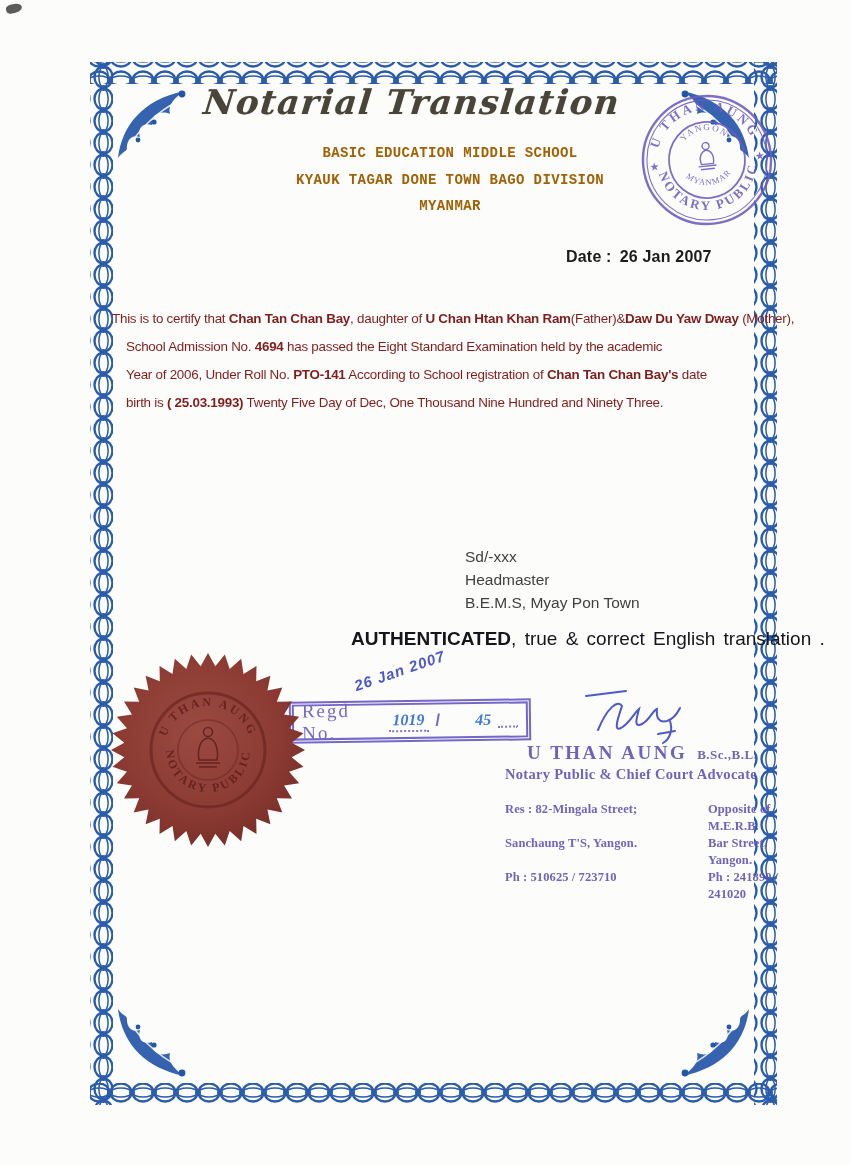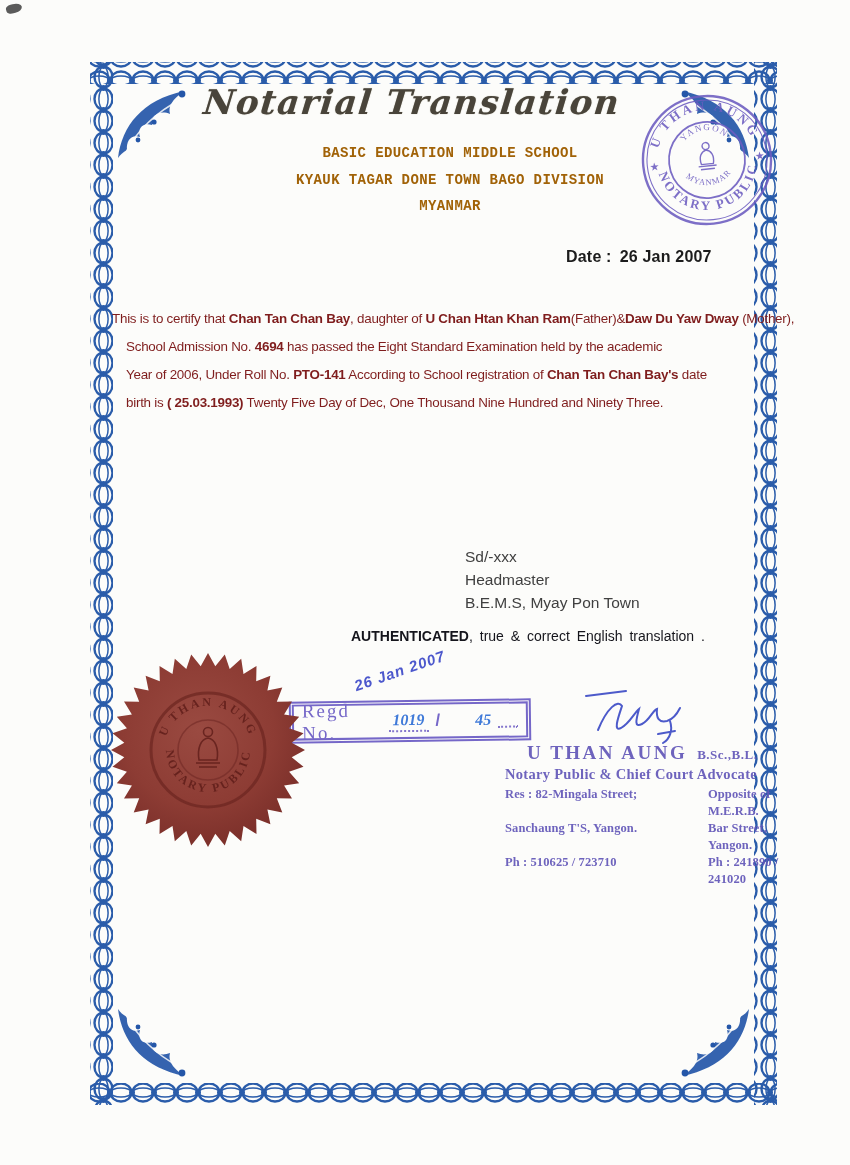--- a/index.html
+++ b/index.html
@@ -39,21 +39,21 @@
     left:112px;top:305px;width:645px;z-index:2;
     font-size:13.4px;letter-spacing:-0.25px;line-height:28px;white-space:nowrap;color:#7f1d1d;
   }
   .bodytext .indent{padding-left:14px;}
 
   .sdblock{
     left:465px;top:518px;width:300px;z-index:2;text-align:left;
     font-size:15.5px;line-height:23px;color:#404040;margin-top:27px;
   }
 
-  .authline{left:351px;top:628px;z-index:2;font-size:14px;word-spacing:3px;color:#15151c;}
+  .authline{left:351px;top:628px;z-index:2;font-size:19px;word-spacing:3px;color:#15151c;}
 
   .stampdate{
     left:352px;top:662px;z-index:3;
     color:#3946c8;font-size:15px;font-weight:bold;font-style:italic;
     transform:rotate(-19deg);letter-spacing:1px;opacity:.9;
   }
 
   .regdbox{
     left:289px;top:700px;width:216px;height:32px;z-index:3;
     border:5px double #6a5bc4;transform:rotate(-.8deg);opacity:.92;
@@ -71,21 +71,21 @@
 
   .notary{
     left:505px;top:742px;width:288px;z-index:2;color:#6257b8;
     font-family:"Liberation Serif", serif;font-weight:bold;
     filter:blur(.3px);opacity:.92;
   }
   .notary .nameline{display:flex;align-items:baseline;gap:10px;margin-left:22px;}
   .notary .name{font-size:19px;letter-spacing:2.5px;}
   .notary .deg{font-size:13px;letter-spacing:.5px;}
   .notary .role{font-size:14.5px;margin-top:2px;letter-spacing:.3px;}
-  .notary .cols{display:grid;grid-template-columns:203px auto;margin-top:3px;font-size:12.5px;line-height:17px;letter-spacing:.1px;}
+  .notary .cols{display:grid;grid-template-columns:203px auto;margin-top:18px;font-size:12.5px;line-height:17px;letter-spacing:.1px;}
 </style>
 </head>
 <body>
 
 <div class="abs speck"></div>
 
 <svg id="border-svg" class="abs" width="850" height="1165">
   <defs>
     <pattern id="chainV" width="23" height="22" patternUnits="userSpaceOnUse">
       <ellipse cx="11.5" cy="11" rx="9" ry="10.5" fill="none" stroke="#2a5caa" stroke-width="2.4"></ellipse>

